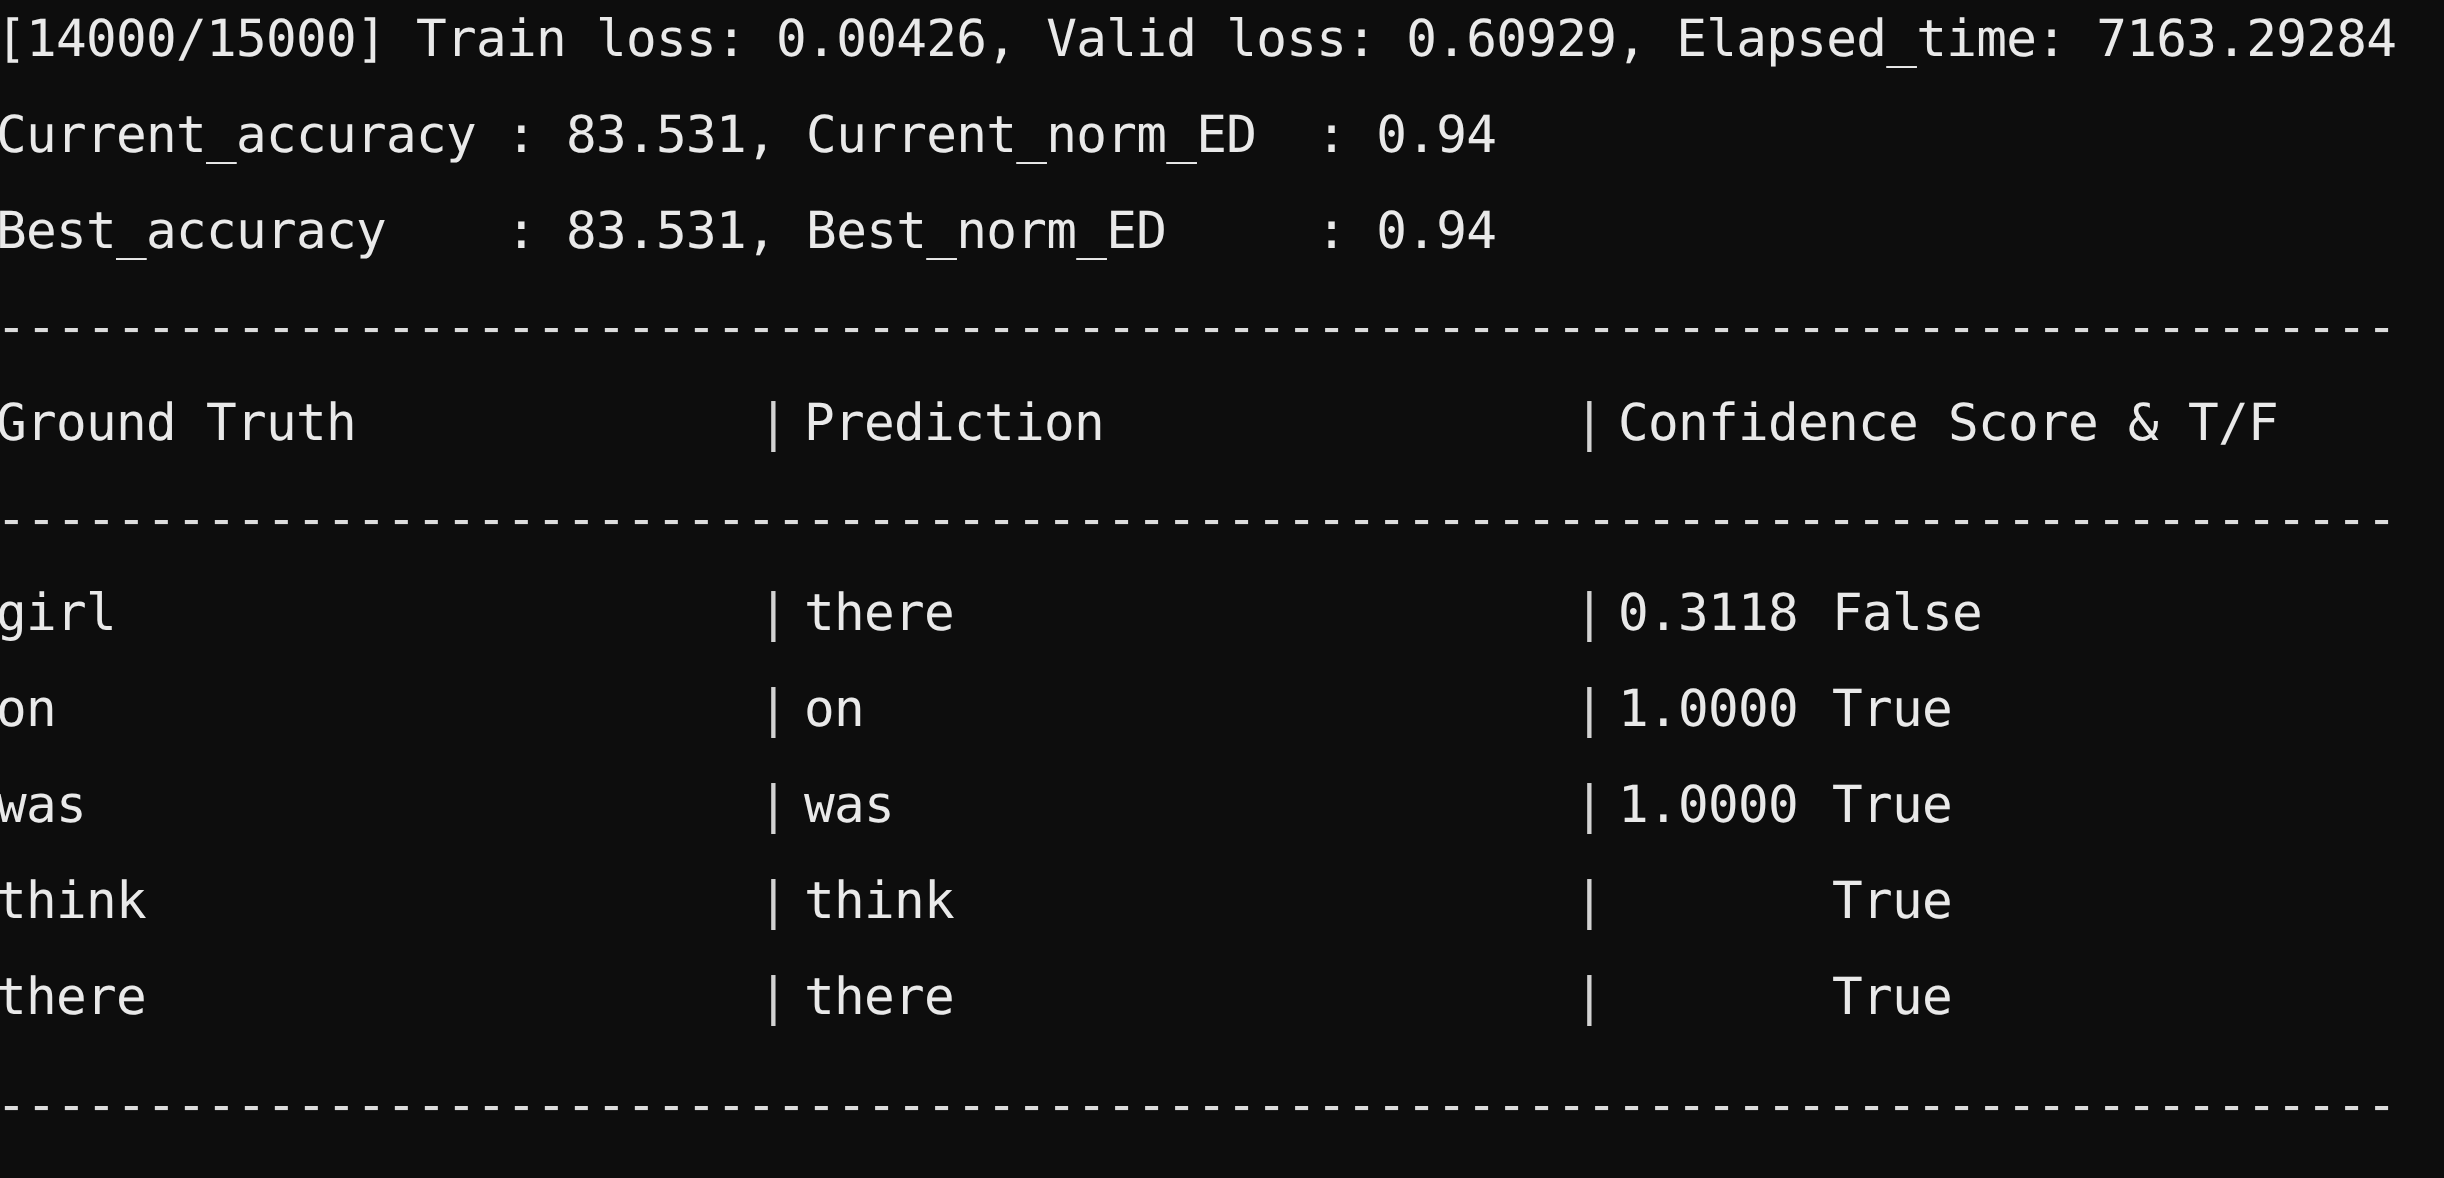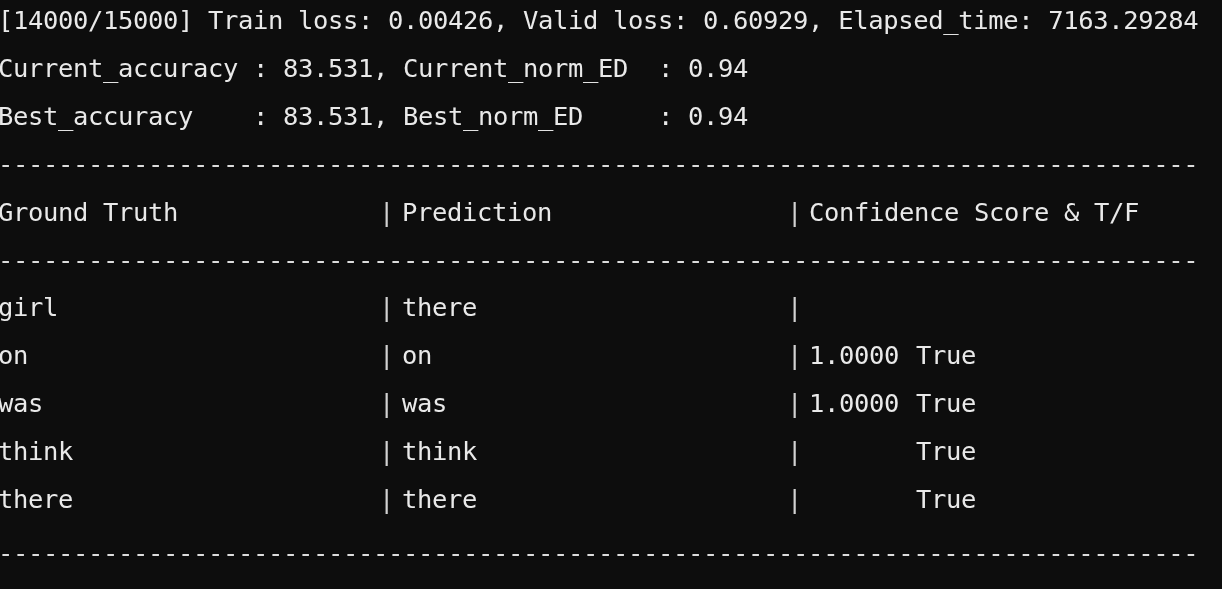--- a/index.html
+++ b/index.html
@@ -97,20 +97,22 @@
     <span class="cell h-conf">Confidence Score &amp; T/F</span>
   </div>
 
   <div class="rule" style="top:250px">--------------------------------------------------------------------------------</div>
 
   <div class="row" style="top:283px">
     <span class="cell c-truth">girl</span>
     <span class="cell c-sep1">|</span>
     <span class="cell c-pred">there</span>
     <span class="cell c-sep2">|</span>
+    <span class="cell c-score">0.3118</span>
+    <span class="cell c-tf">False</span>
   </div>
 
   <div class="row" style="top:331px">
     <span class="cell c-truth">on</span>
     <span class="cell c-sep1">|</span>
     <span class="cell c-pred">on</span>
     <span class="cell c-sep2">|</span>
     <span class="cell c-score">1.0000</span>
     <span class="cell c-tf">True</span>
   </div>

